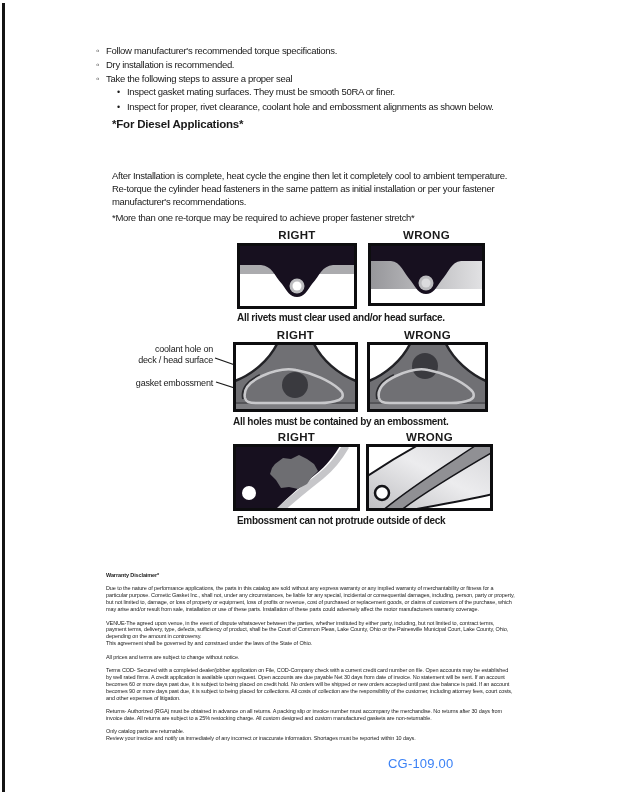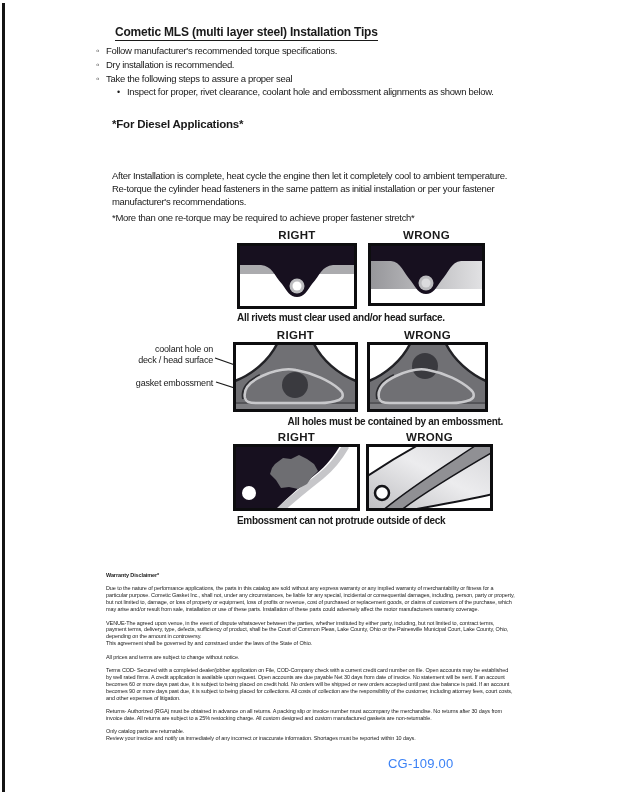--- a/index.html
+++ b/index.html
@@ -36,34 +36,37 @@
   .fineprint .tight{margin:0;}
 
   .page-code{position:absolute;left:388px;top:756px;font-size:13px;letter-spacing:0.2px;color:#3b82f6;}
 </style>
 </head>
 <body>
 
 <div class="page">
   <div class="edge-bar"></div>
 
-  <div class="title">Cometic MLS (multi layer steel) Installation Tips</div>
 
   <div class="tips">
     <div class="tip-row">
       <span class="marker hollow"></span>
       <span>Follow manufacturer's recommended torque specifications.</span>
     </div>
     <div class="tip-row">
       <span class="marker hollow"></span>
       <span>Dry installation is recommended.</span>
     </div>
     <div class="tip-row">
       <span class="marker hollow"></span>
       <span>Take the following steps to assure a proper seal</span>
+    </div>
+    <div class="tip-row sub">
+      <span class="marker solid"></span>
+      <span>Inspect gasket mating surfaces.  They must be smooth 50RA or finer.</span>
     </div>
     <div class="tip-row sub">
       <span class="marker solid"></span>
       <span>Inspect for proper, rivet clearance, coolant hole and embossment alignments as shown below.</span>
     </div>
   </div>
 
   <div class="diesel-heading">*For Diesel Applications*</div>
   <div class="para p2">After Installation is complete, heat cycle the engine then let it completely cool to ambient temperature. Re-torque the cylinder head fasteners in the same pattern as initial installation or per your fastener manufacturer's recommendations.</div>
   <div class="para p3">*More than one re-torque may be required to achieve proper fastener stretch*</div>
@@ -140,21 +143,21 @@
       <path d="M119,2 H79 C87,18 103,32 119,39 Z" fill="#ffffff"></path>
       <circle cx="58" cy="24" r="13" fill="#3a3a3f"></circle>
       <path d="M43,2 C35,18 19,32 2,39" fill="none" stroke="#222226" stroke-width="2.5"></path>
       <path d="M79,2 C87,18 103,32 119,39" fill="none" stroke="#222226" stroke-width="2.5"></path>
       <path d="M10,57 C8,47 14,39 27,33" fill="none" stroke="#2a2a2e" stroke-width="2"></path>
       <path d="M12,56 C10,47 16,40 29,34 C42,28 52,26 61,28 C78,31 94,39 103,47 C108,51 108,56 103,58 C98,60 91,61 84,61 L23,61 C16,61 13,60 12,56 Z" fill="none" stroke="#c9c9cc" stroke-width="2.5"></path>
       <rect x="1.5" y="1.5" width="118" height="67" fill="none" stroke="#0d0d0f" stroke-width="3"></rect>
     </svg>
   </div>
 
-  <div class="fig-caption" style="left:233px;top:416px;width:270px;text-align:right;">All holes must be contained by an embossment.</div>
+  <div class="fig-caption" style="left:233px;top:416px;width:270px;">All holes must be contained by an embossment.</div>
 
   <div class="fig-label" style="left:233px;top:431px;width:127px;">RIGHT</div>
   <div class="fig-label" style="left:366px;top:431px;width:127px;">WRONG</div>
 
   <div class="panel" style="left:233px;top:444px;">
     <svg width="127" height="67" viewBox="0 0 127 67">
       <rect width="127" height="67" fill="#ffffff"></rect>
       <path d="M113,2 C106,14 98,24 88,32 C74,43 59,55 46,67" stroke="#c6c6c9" stroke-width="7" fill="none"></path>
       <path d="M0,0 H108 C101,12 93,22 83,30 C69,41 55,53 41,67 H0 Z" fill="#17101f"></path>
       <path d="M42,20 L50,14 L58,15 L66,11 L74,15 L81,20 L85,27 L79,33 L74,40 L65,45 L56,43 L48,44 L43,36 L37,30 L39,24 Z" fill="#6e6e72"></path>

